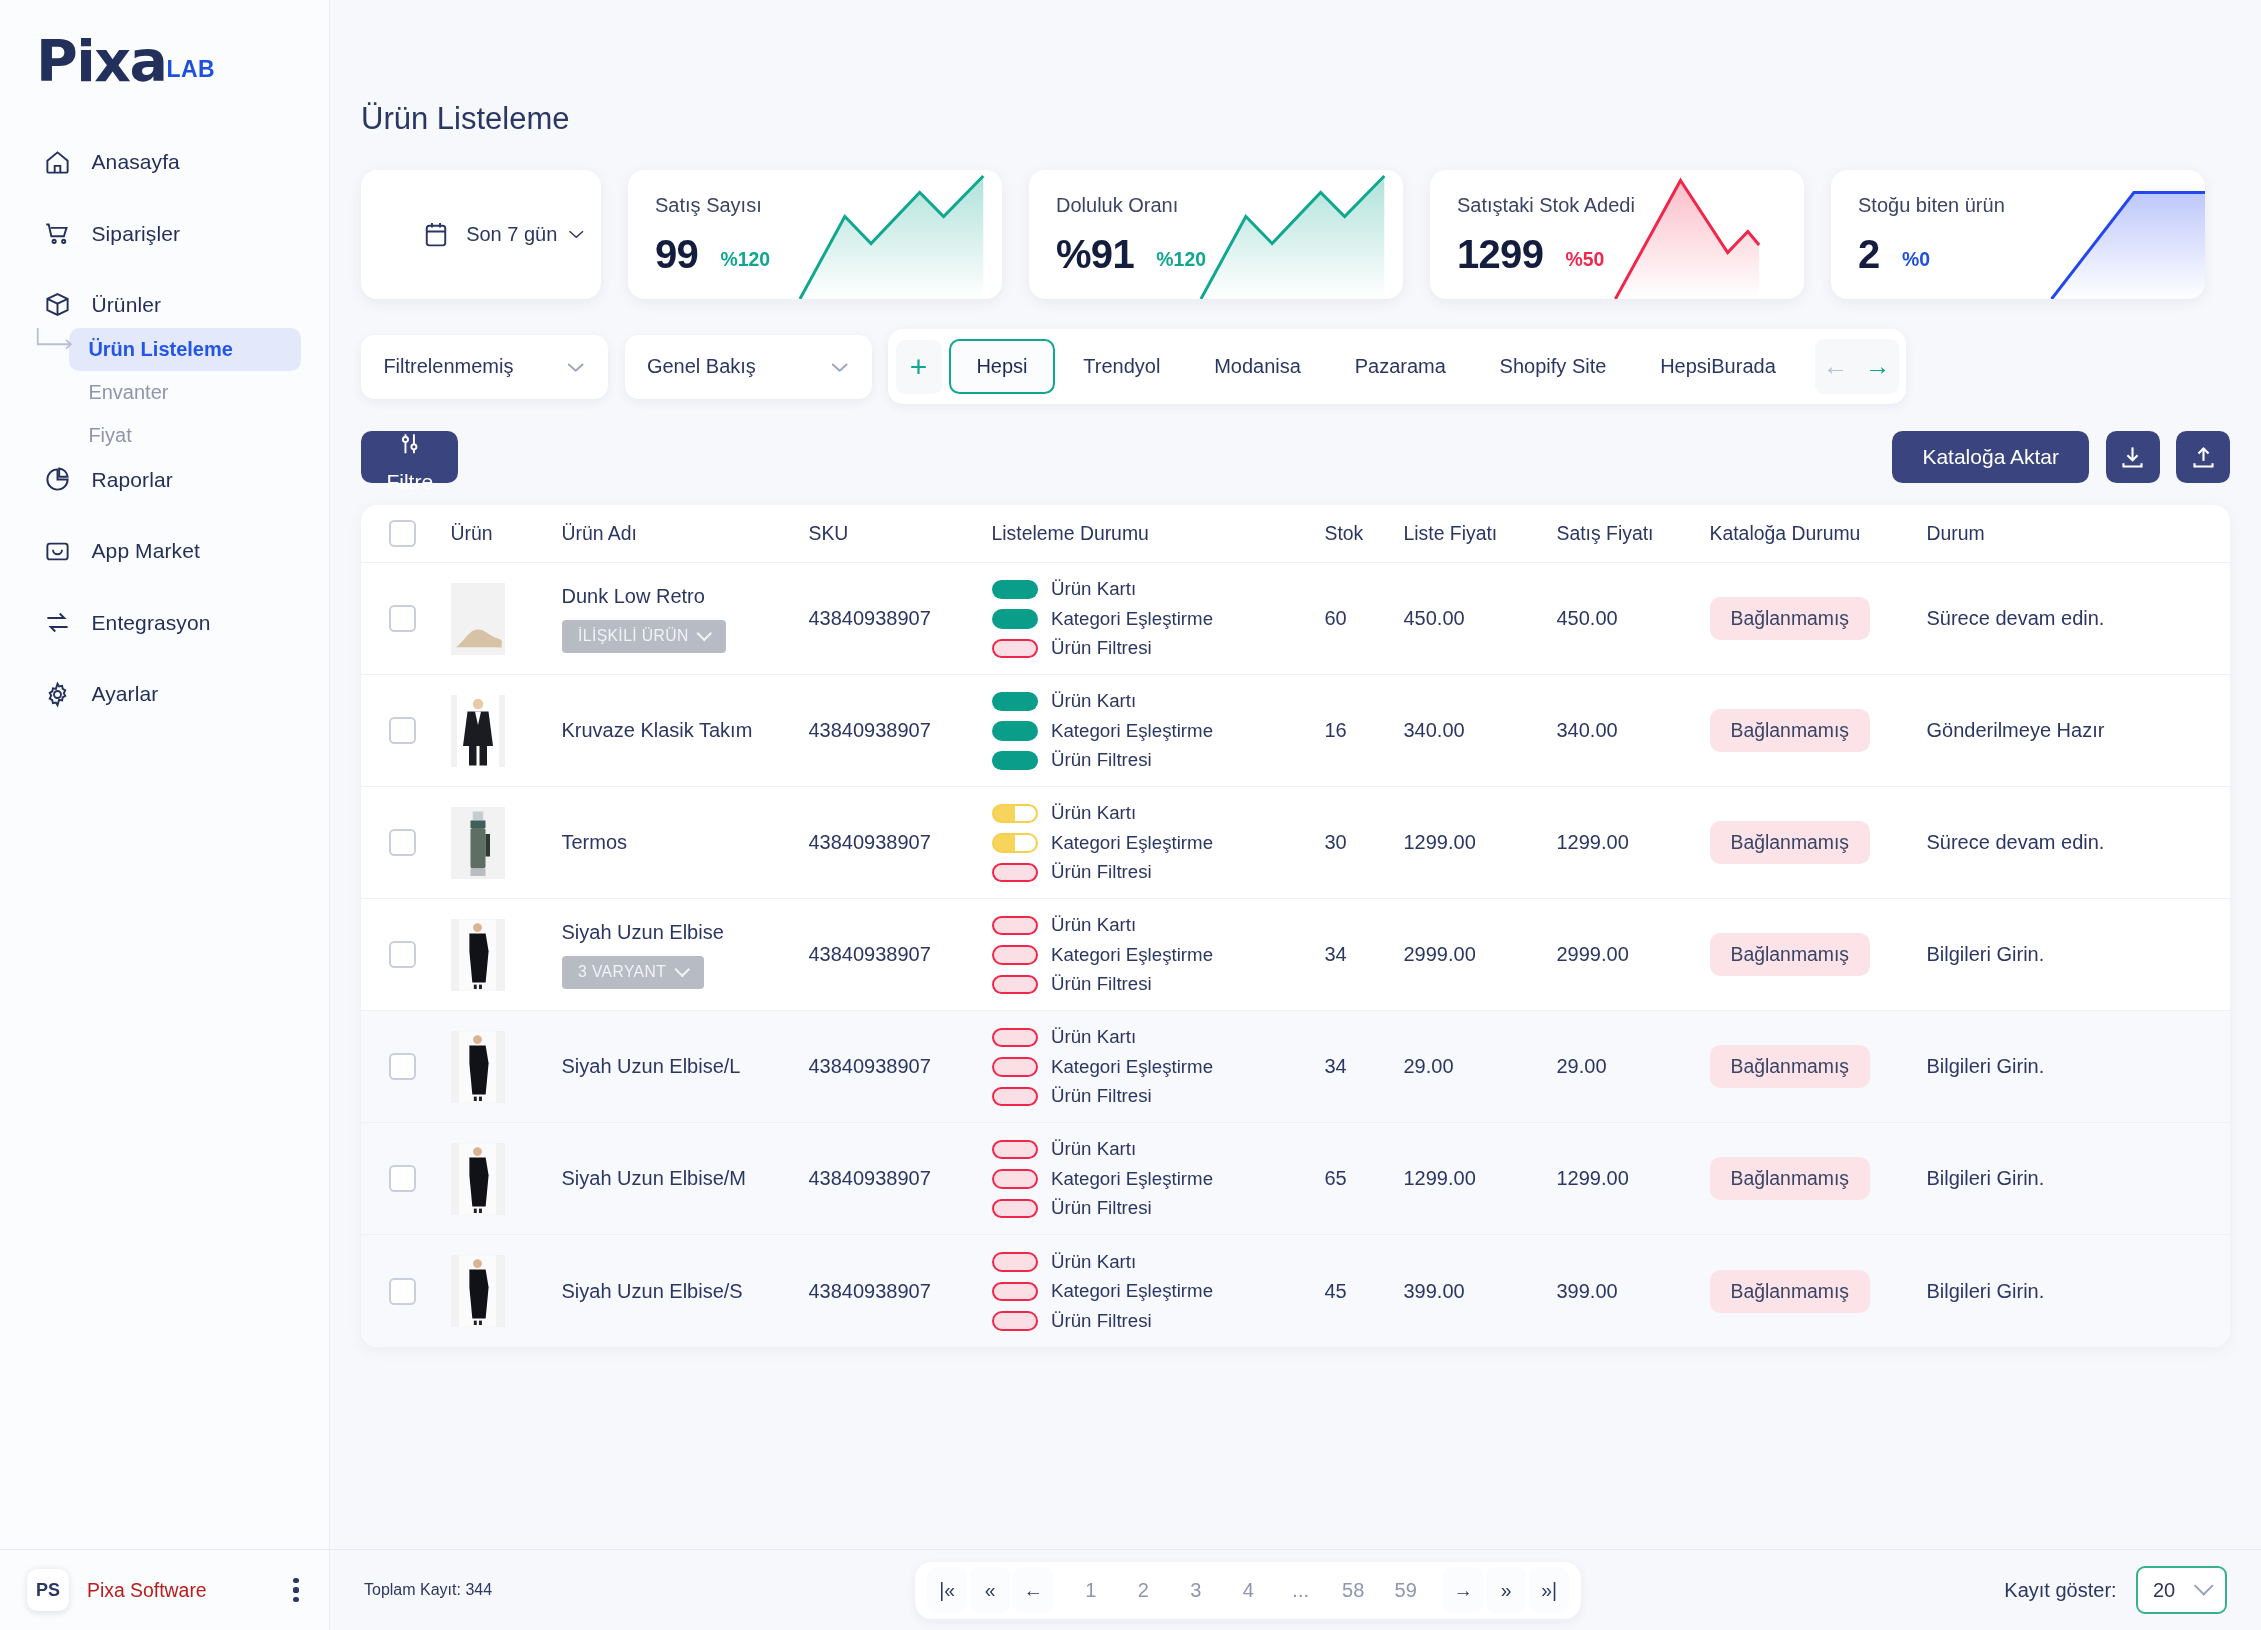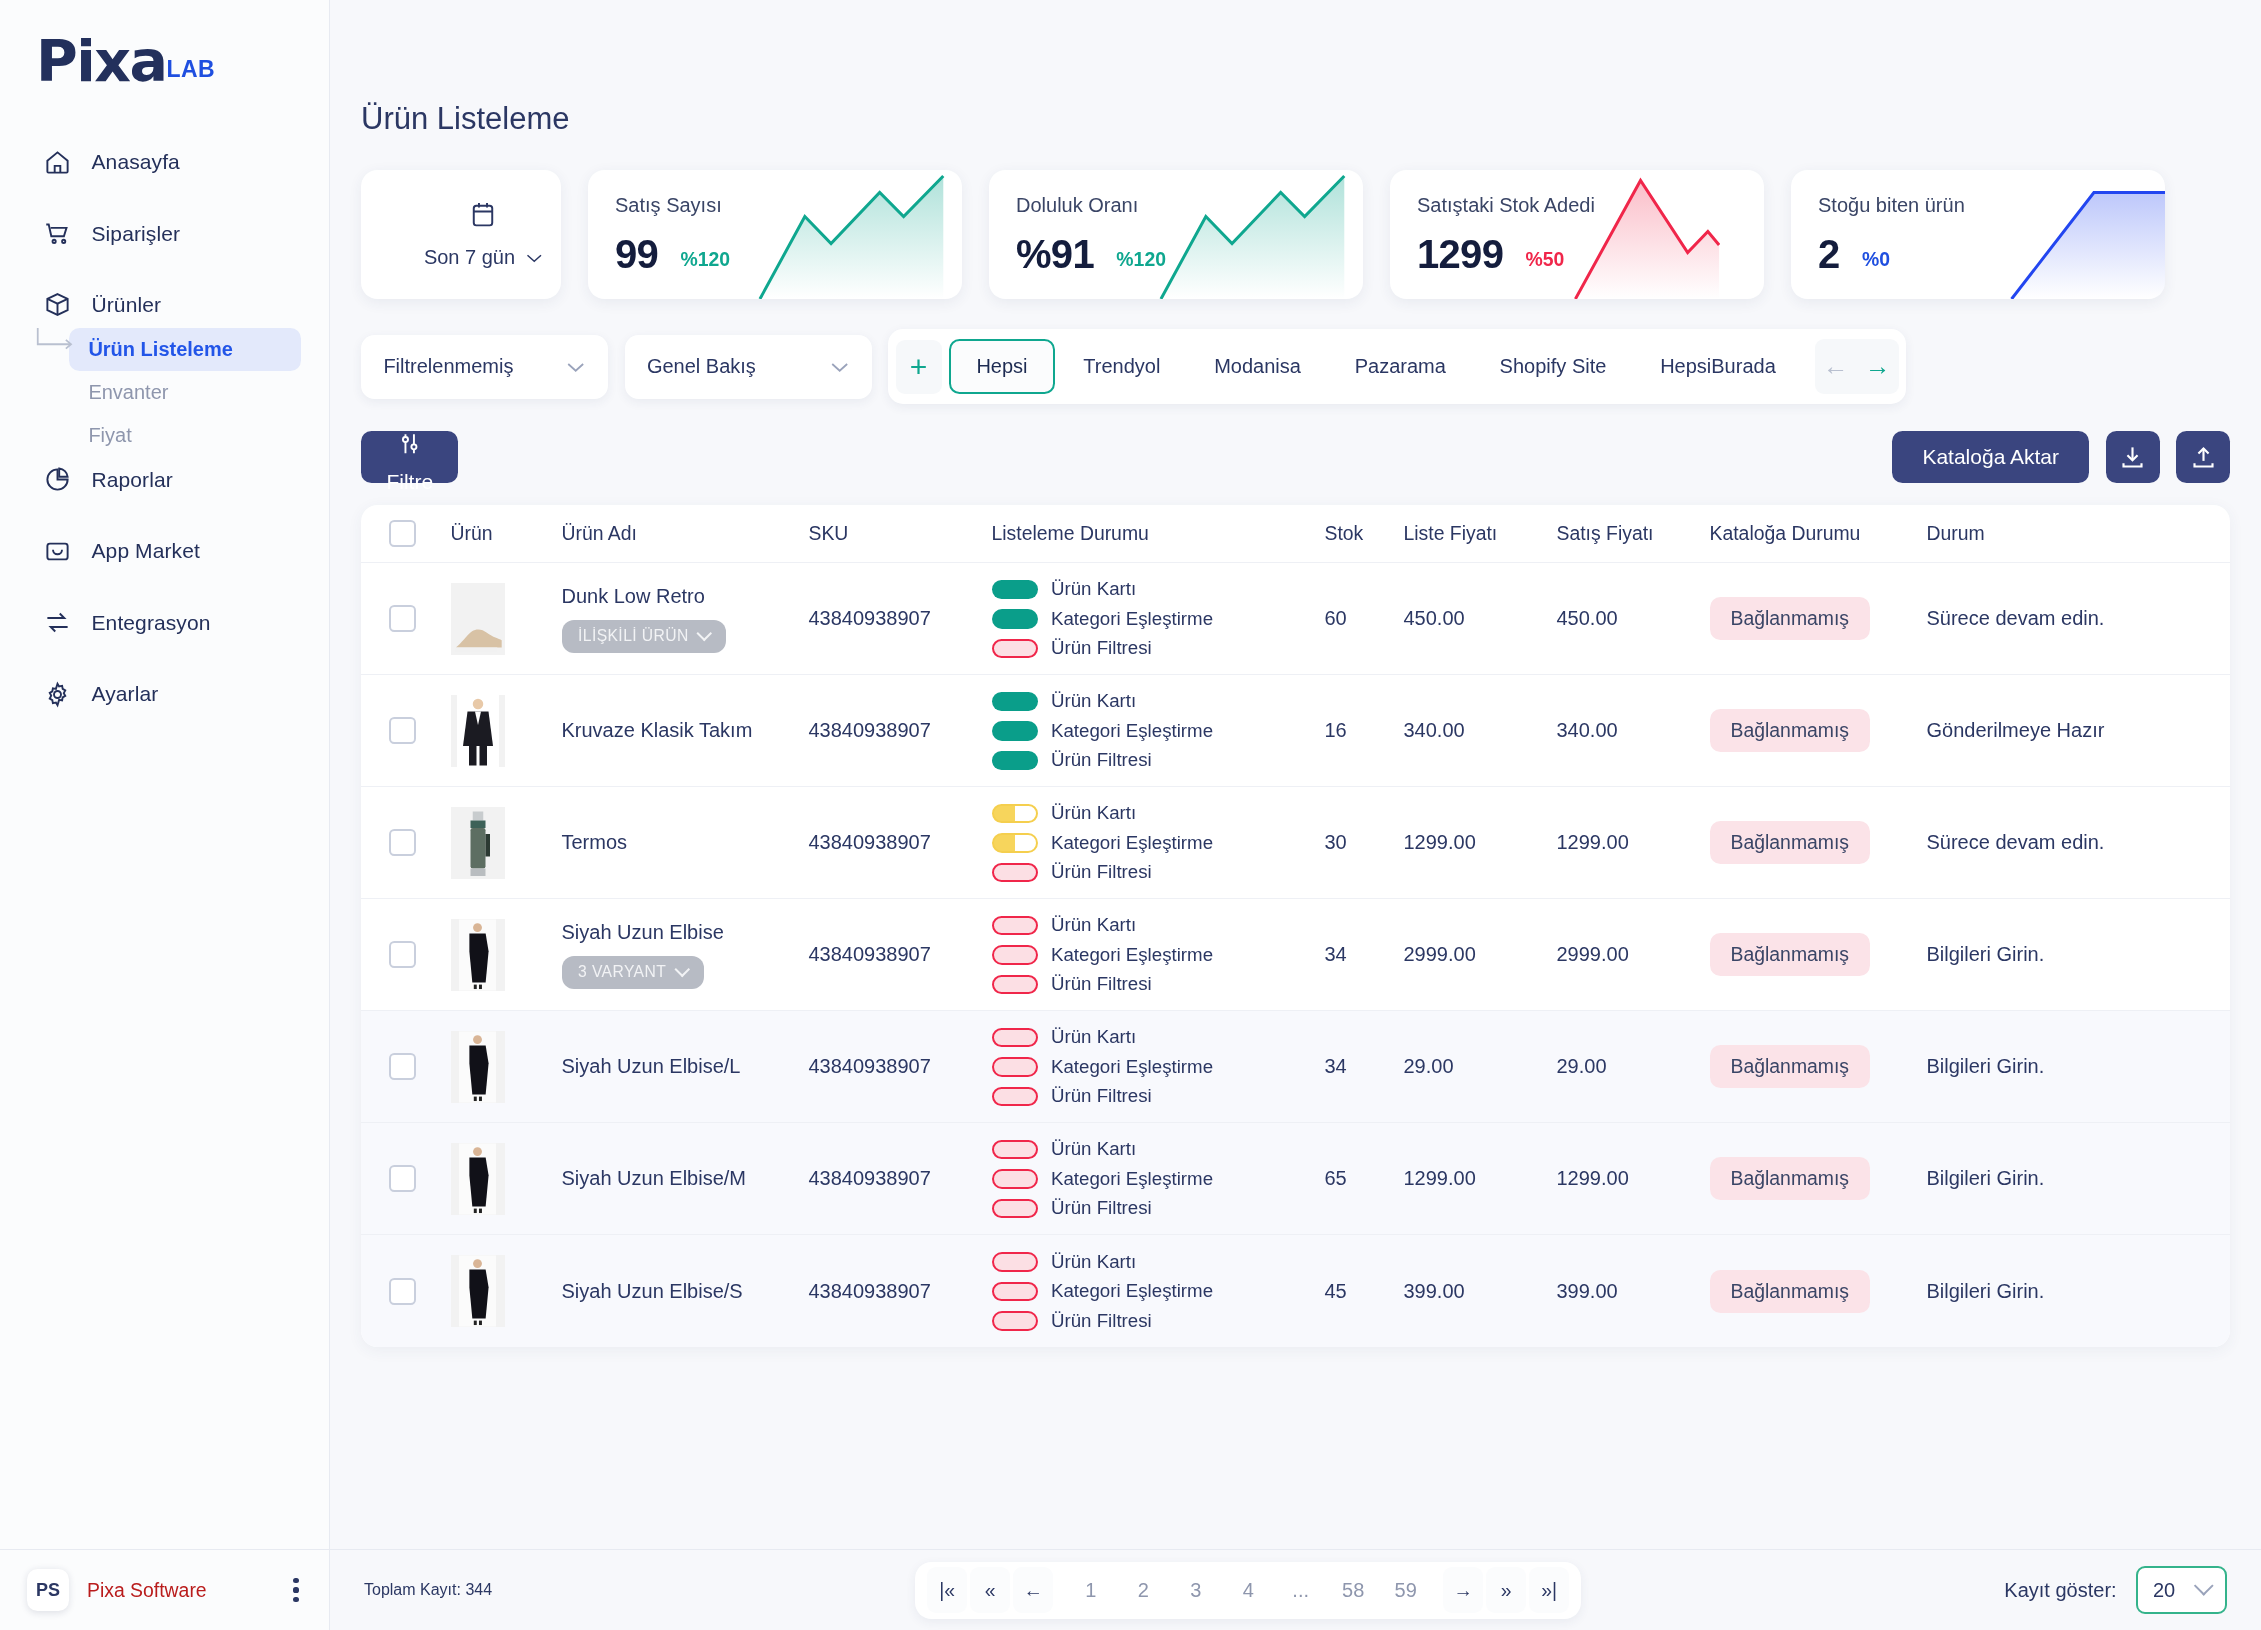--- a/index.html
+++ b/index.html
@@ -67,21 +67,21 @@
   }
 
   
   .stats { display: flex; gap: 27px; margin: 33px 0 0 31px; padding-right: 30px; }
   .stat-card {
     background: #fff; border-radius: 16.5px; height: 129px;
     box-shadow: 0 3.7px 13.5px rgba(45,60,100,.07);
     position: relative; overflow: hidden;
   }
   .date-card {
-    width: 200px; display: flex; flex-direction: column;
+    width: 240px; display: flex; flex-direction: row;
     align-items: center; justify-content: center; gap: 16.5px; cursor: pointer; padding-left: 44px;
   }
   .date-lbl { font-size: 20px; color: #2b3763; display: flex; align-items: center; gap: 10.5px; }
   .metric-card { width: 374px; padding: 24px 0 0 27px; }
   .metric-title { font-size: 20px; color: #3a4566; font-weight: 400; }
   .metric-row { display: flex; align-items: flex-end; gap: 22.4px; margin-top: 16.5px; }
   .metric-val { font-size: 40px; font-weight: 700; color: #141d3d; line-height: 1; letter-spacing: -0.7px; }
   .metric-delta { font-size: 19.4px; font-weight: 600; line-height: 1.4; }
   .spark { position: absolute; right: 0; top: 0; height: 129px; width: 232px; }
 
@@ -149,21 +149,21 @@
   .c-durum { flex: 1; }
   .chk {
     width: 27px; height: 27px; border: 2.2px solid #c9cfdd; border-radius: 5.2px;
     background: #fff; cursor: pointer;
   }
   .body-row { height: 112px; }
   .thumb { width: 54px; height: 72px; background: #f2f2f2; display: flex; align-items: flex-end; justify-content: center; overflow: hidden; }
   .pname { font-size: 20px; color: #2b3763; }
   .badge-var {
     display: inline-flex; align-items: center; gap: 10.5px; margin-top: 12px;
-    background: #b7bbc4; color: #f2f3f5; border-radius: 12px;
+    background: #b7bbc4; color: #f2f3f5; border-radius: 4px;
     height: 33px; padding: 0 16.5px; font-size: 15.7px; letter-spacing: 0.4px; cursor: pointer;
   }
   .badge-var .cv { width: 10.5px; height: 10.5px; border-right: 2.2px solid #f2f3f5; border-bottom: 2.2px solid #f2f3f5; transform: rotate(45deg) translate(-2.2px,-2.2px); }
   .sku { font-size: 20px; color: #2b3763; }
   .pill-list { display: flex; flex-direction: column; gap: 7.5px; }
   .pill-row { display: flex; align-items: center; gap: 13.5px; }
   .pill { width: 46px; height: 19.4px; border-radius: 10.5px; flex: none; }
   .pill.green { background: #0a9e8a; }
   .pill.red   { background: #fcdfe4; border: 2.2px solid #f0264a; }
   .pill.yellow{ background: #ffffff; border: 2.2px solid #f5cf4e;

